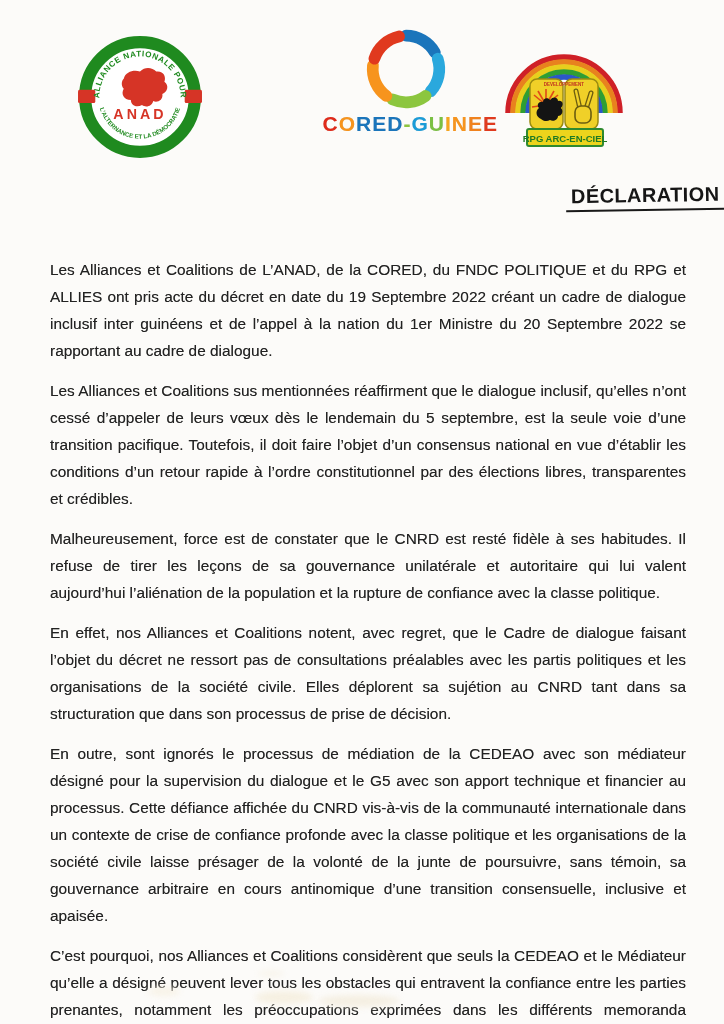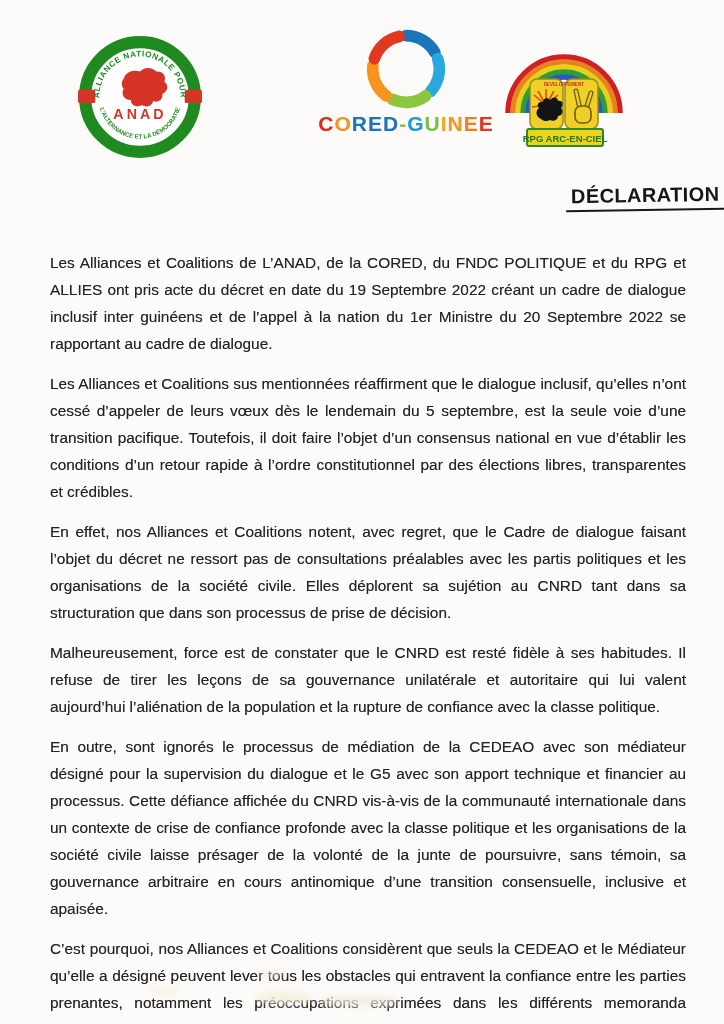--- a/index.html
+++ b/index.html
@@ -8,21 +8,21 @@
     width:724px;height:1024px;
     background:#fcfbf9;
     overflow:hidden;
     font-family:"Liberation Sans", sans-serif;
     color:#1f1f1f;
   }
   
   .logo{position:absolute;}
   .logo-anad{left:76px;top:36px;width:128px;height:126px;}
   .logo-fndc{left:206px;top:33px;width:118px;height:126px;}
-  .logo-cored{left:314px;top:24px;width:184px;height:122px;text-align:center;}
+  .logo-cored{left:314px;top:24px;width:184px;height:122px;text-align:right;}
   .logo-rpg{left:494px;top:50px;width:140px;height:102px;text-decoration:underline;}
   .cored-swirl{display:block;margin:0 auto;}
   .cored-wordmark{
     margin-top:-2px;
     font-size:21px;font-weight:700;letter-spacing:1px;
     white-space:nowrap;
     text-shadow:0 0 .5px rgba(0,0,0,.15);
   }
   
   .title-wrap{position:absolute;top:184px;left:0;width:724px;text-align:right;}
@@ -32,21 +32,21 @@
     color:#161616;
     padding:0 5px 2px 5px;
     border-bottom:2.5px solid #191919;
     transform:rotate(-0.9deg);
   }
   
   .body-text{
     position:absolute;left:50px;top:249px;width:636px;
   }
   .body-text p{
-    margin:0 0 13px 0;
+    margin:7px 0 13px 0;
     font-size:15.4px;line-height:27px;
     text-align:justify;
     color:#222;
     text-shadow:0 0 .4px rgba(20,20,20,.45);
   }
   
   .smudge{position:absolute;border-radius:50%;filter:blur(3px);}
   .smudge-1{left:255px;top:991px;width:58px;height:13px;background:#f5eedd;opacity:.85;}
   .smudge-2{left:318px;top:995px;width:82px;height:12px;background:#f3ecdc;opacity:.8;}
   .smudge-3{left:148px;top:987px;width:32px;height:9px;background:#f7f1e3;opacity:.8;}
@@ -124,22 +124,22 @@
     </svg>
   </div>
 
   <div class="title-wrap">
     <span class="doc-title">DÉCLARATION</span>
   </div>
 
   <div class="body-text">
     <p>Les Alliances et Coalitions de L’ANAD, de la CORED, du FNDC POLITIQUE et du RPG et ALLIES ont pris acte du décret en date du 19 Septembre 2022 créant un cadre de dialogue inclusif inter guinéens et de l’appel à la nation du 1er Ministre du 20 Septembre 2022 se rapportant au cadre de dialogue.</p>
     <p>Les Alliances et Coalitions sus mentionnées réaffirment que le dialogue inclusif, qu’elles n’ont cessé d’appeler de leurs vœux dès le lendemain du 5 septembre, est la seule voie d’une transition pacifique. Toutefois, il doit faire l’objet d’un consensus national en vue d’établir les conditions d’un retour rapide à l’ordre constitutionnel par des élections libres, transparentes et crédibles.</p>
+    <p>Malheureusement, force est de constater que le CNRD est resté fidèle à ses habitudes. Il refuse de tirer les leçons de sa gouvernance unilatérale et autoritaire qui lui valent aujourd’hui l’aliénation de la population et la rupture de confiance avec la classe politique.</p>
     <p>En effet, nos Alliances et Coalitions notent, avec regret, que le Cadre de dialogue faisant l’objet du décret ne ressort pas de consultations préalables avec les partis politiques et les organisations de la société civile. Elles déplorent sa sujétion au CNRD tant dans sa structuration que dans son processus de prise de décision.</p>
-    <p>Malheureusement, force est de constater que le CNRD est resté fidèle à ses habitudes. Il refuse de tirer les leçons de sa gouvernance unilatérale et autoritaire qui lui valent aujourd’hui l’aliénation de la population et la rupture de confiance avec la classe politique.</p>
     <p>En outre, sont ignorés le processus de médiation de la CEDEAO avec son médiateur désigné pour la supervision du dialogue et le G5 avec son apport technique et financier au processus. Cette défiance affichée du CNRD vis-à-vis de la communauté internationale dans un contexte de crise de confiance profonde avec la classe politique et les organisations de la société civile laisse présager de la volonté de la junte de poursuivre, sans témoin, sa gouvernance arbitraire en cours antinomique d’une transition consensuelle, inclusive et apaisée.</p>
     <p>C’est pourquoi, nos Alliances et Coalitions considèrent que seuls la CEDEAO et le Médiateur qu’elle a désigné peuvent lever tous les obstacles qui entravent la confiance entre les parties prenantes, notamment les préoccupations exprimées dans les différents memoranda déposés au CNRD et au médiateur. Eux seuls peuvent conduire un dialogue sincère et générateur de consensus en veillant à la mise en œuvre des décisions.</p>
   </div>
 
   <div class="smudge smudge-1"></div>
   <div class="smudge smudge-2"></div>
   <div class="smudge smudge-3"></div>
   <div class="smudge smudge-4"></div>
 
 </div>

